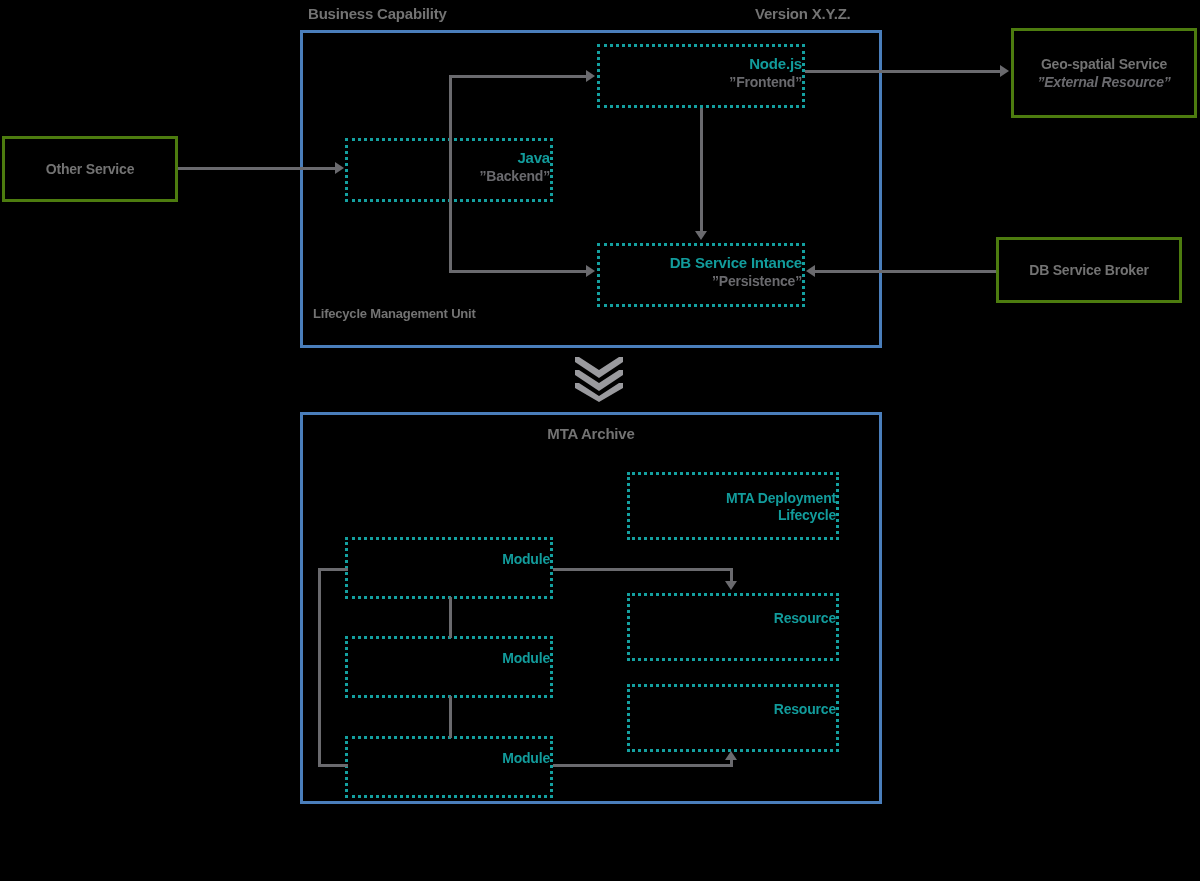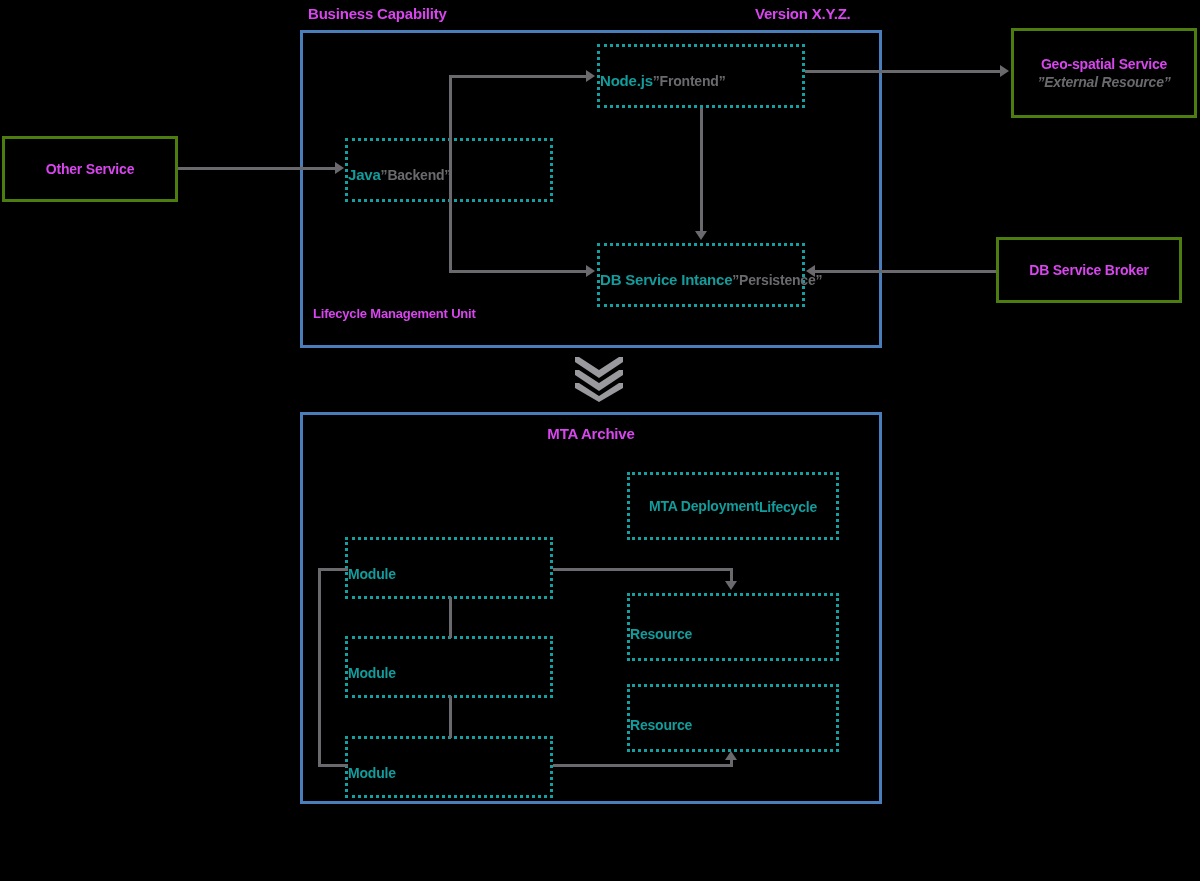--- a/index.html
+++ b/index.html
@@ -18,21 +18,21 @@
     overflow: hidden;
   }
 
   
   .lbl {
     position: absolute;
     font-weight: bold;
     white-space: nowrap;
     letter-spacing: -0.2px;
   }
-  .lbl-blue { color: #d946ef; }
+  .lbl-blue { color: #737373; }
   .lbl-teal { color: #129C9C; }
 
   
   .box-blue {
     position: absolute;
     border: 3px solid #4A7EBB;
     background: transparent;
     box-sizing: border-box;
   }
 
@@ -48,22 +48,22 @@
     justify-content: center;
   }
 
   
   .box-dotted {
     position: absolute;
     border: 3px dotted #14A0A0;
     background: transparent;
     box-sizing: border-box;
     display: flex;
-    flex-direction: row;
-    align-items: center;
+    flex-direction: column;
+    align-items: flex-end;
   }
   .box-dotted.center-v { justify-content: center; }
 
   .node-title {
     font-weight: bold;
     white-space: nowrap;
     text-align: center;
     letter-spacing: -0.2px;
   }
   .node-sub {

